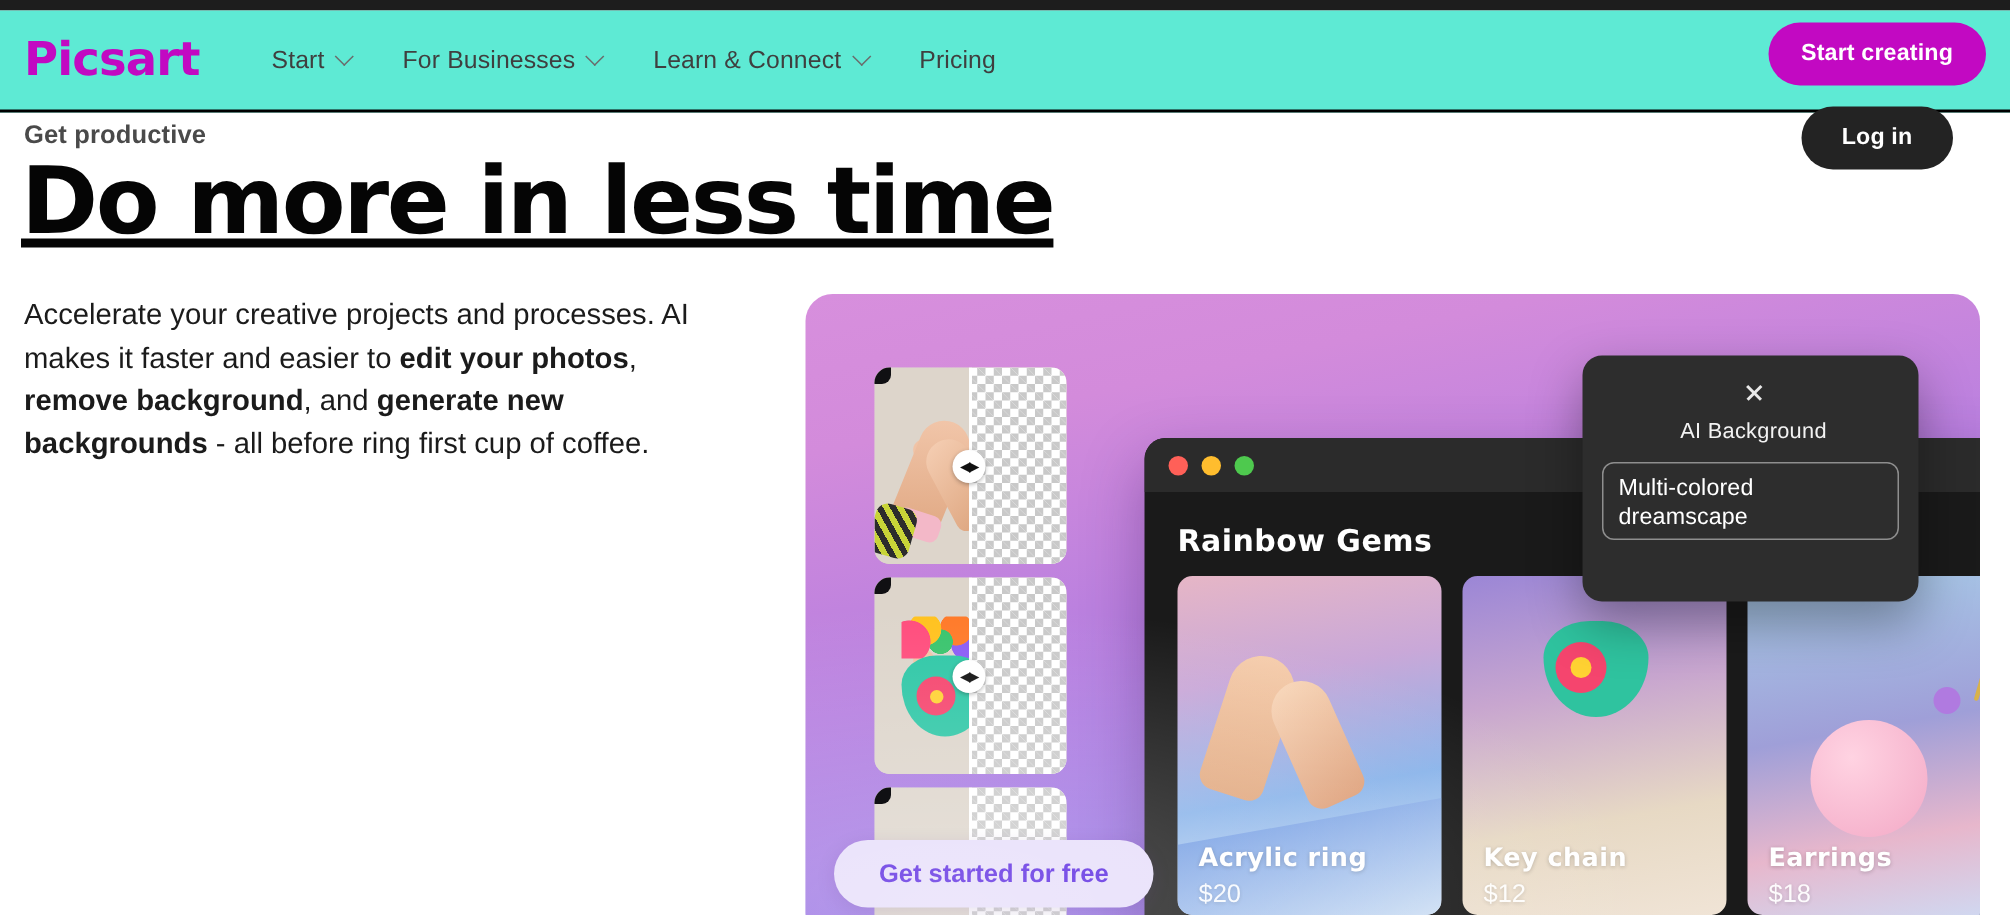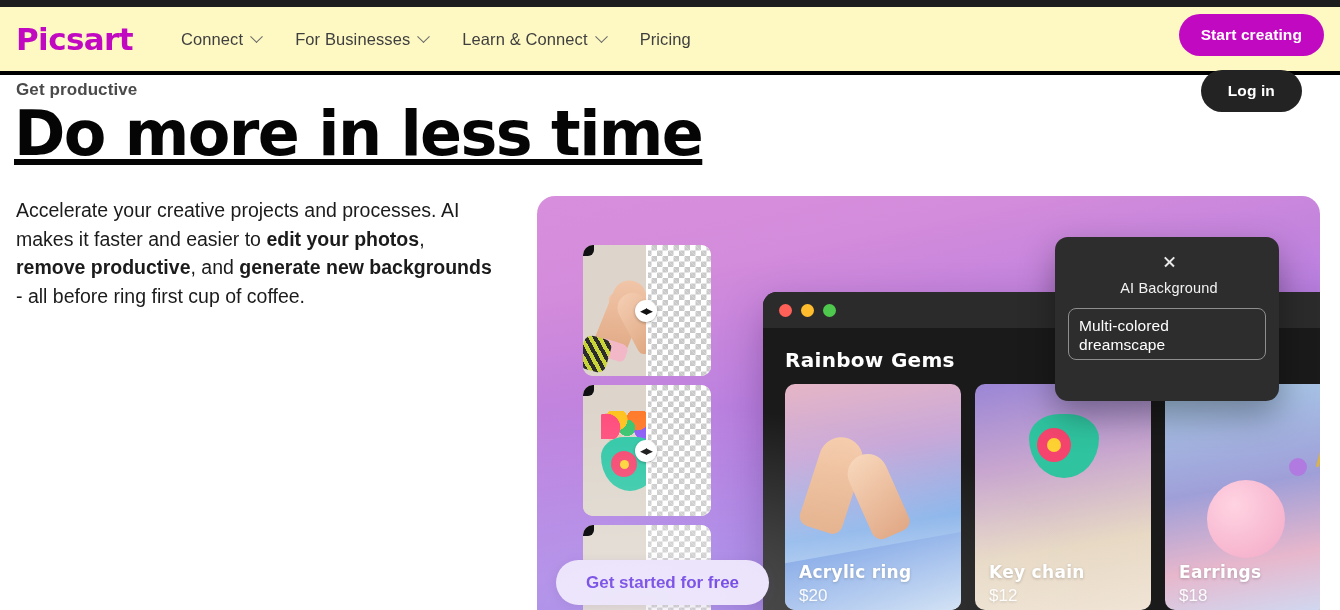--- a/index.html
+++ b/index.html
@@ -15,22 +15,22 @@
 
   
   .top-strip {
     position: absolute; top: 0; left: 0; width: 1340px; height: 7px;
     background: #1d1d1d;
   }
 
   
   .header {
     position: absolute; top: 7px; left: 0; width: 1340px; height: 68px;
-    background: #fef9c3;
-    border-bottom: 4px solid #000000;
+    background: #5eead4;
+    border-bottom: 2px solid #000000;
     display: flex; align-items: center;
   }
   .logo {
     margin-left: 16px;
     font-size: 31px;
     font-weight: 700;
     letter-spacing: -0.6px;
     color: #C209C2;
     font-family: "DejaVu Sans", sans-serif;
     line-height: 1;
@@ -264,21 +264,21 @@
 
 <div id="page">
 
   <div class="top-strip"></div>
 
   <div class="header">
     <div class="logo">Picsart</div>
 
     <div class="nav">
       <div class="nav-item">
-        <span>Connect</span>
+        <span>Start</span>
         <span class="chev"></span>
       </div>
       <div class="nav-item">
         <span>For Businesses</span>
         <span class="chev"></span>
       </div>
       <div class="nav-item">
         <span>Learn &amp; Connect</span>
         <span class="chev"></span>
       </div>
@@ -296,21 +296,21 @@
       </button>
       <button class="btn-start">Start creating</button>
       <button class="btn-login">Log in</button>
     </div>
   </div>
 
   <div class="eyebrow">Get productive</div>
   <h1 class="headline">Do more in less time</h1>
 
   <p class="sub">
-    <span>Accelerate your creative projects and processes. AI makes it faster and easier to </span><b>edit your photos</b><span>, </span><b>remove productive</b><span>, and </span><b>generate new backgrounds</b><span> - all before ring first cup of coffee.</span>
+    <span>Accelerate your creative projects and processes. AI makes it faster and easier to </span><b>edit your photos</b><span>, </span><b>remove background</b><span>, and </span><b>generate new backgrounds</b><span> - all before ring first cup of coffee.</span>
   </p>
 
 
   <div class="hero-visual">
 
     <div class="thumbs">
 
       <div class="thumb">
         <div class="left-img">
           <div class="hands">

